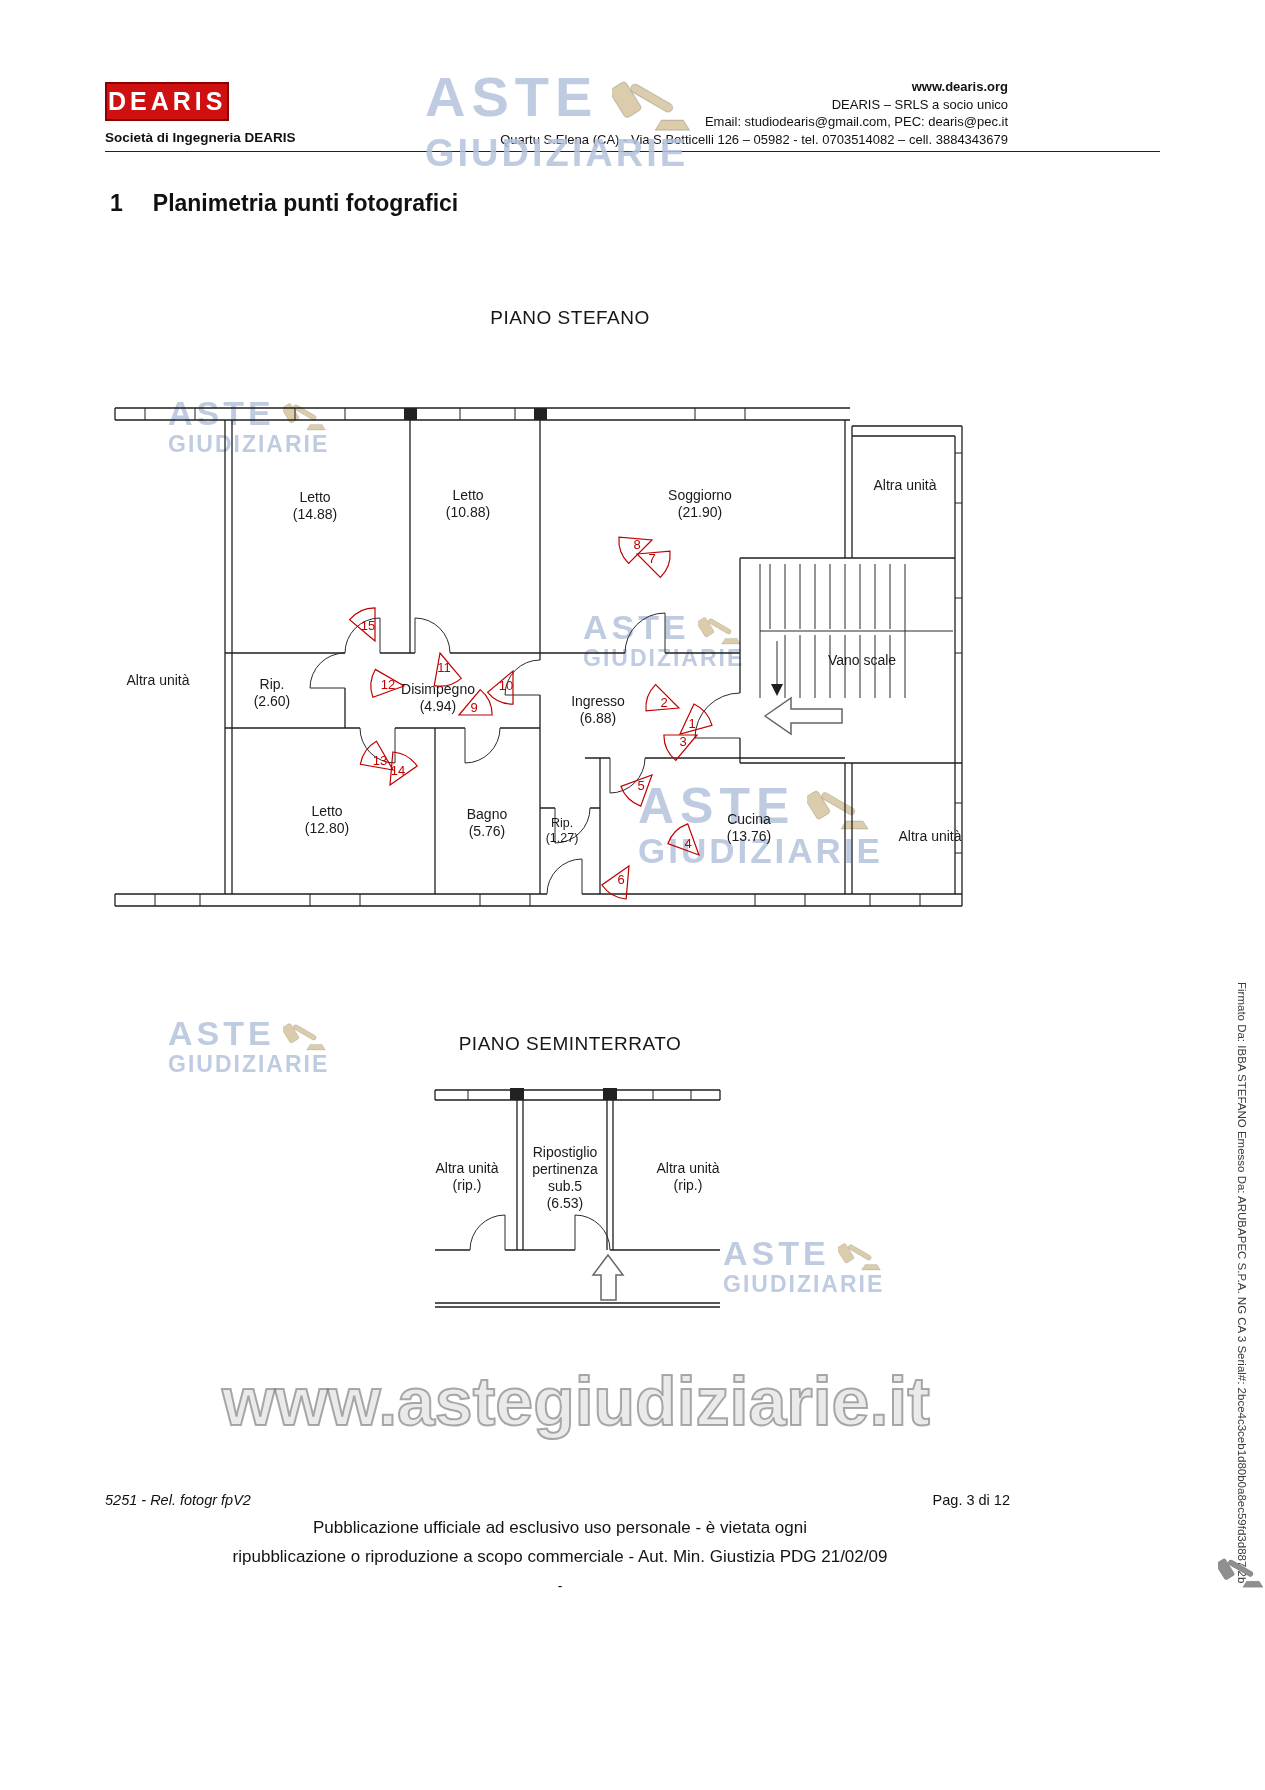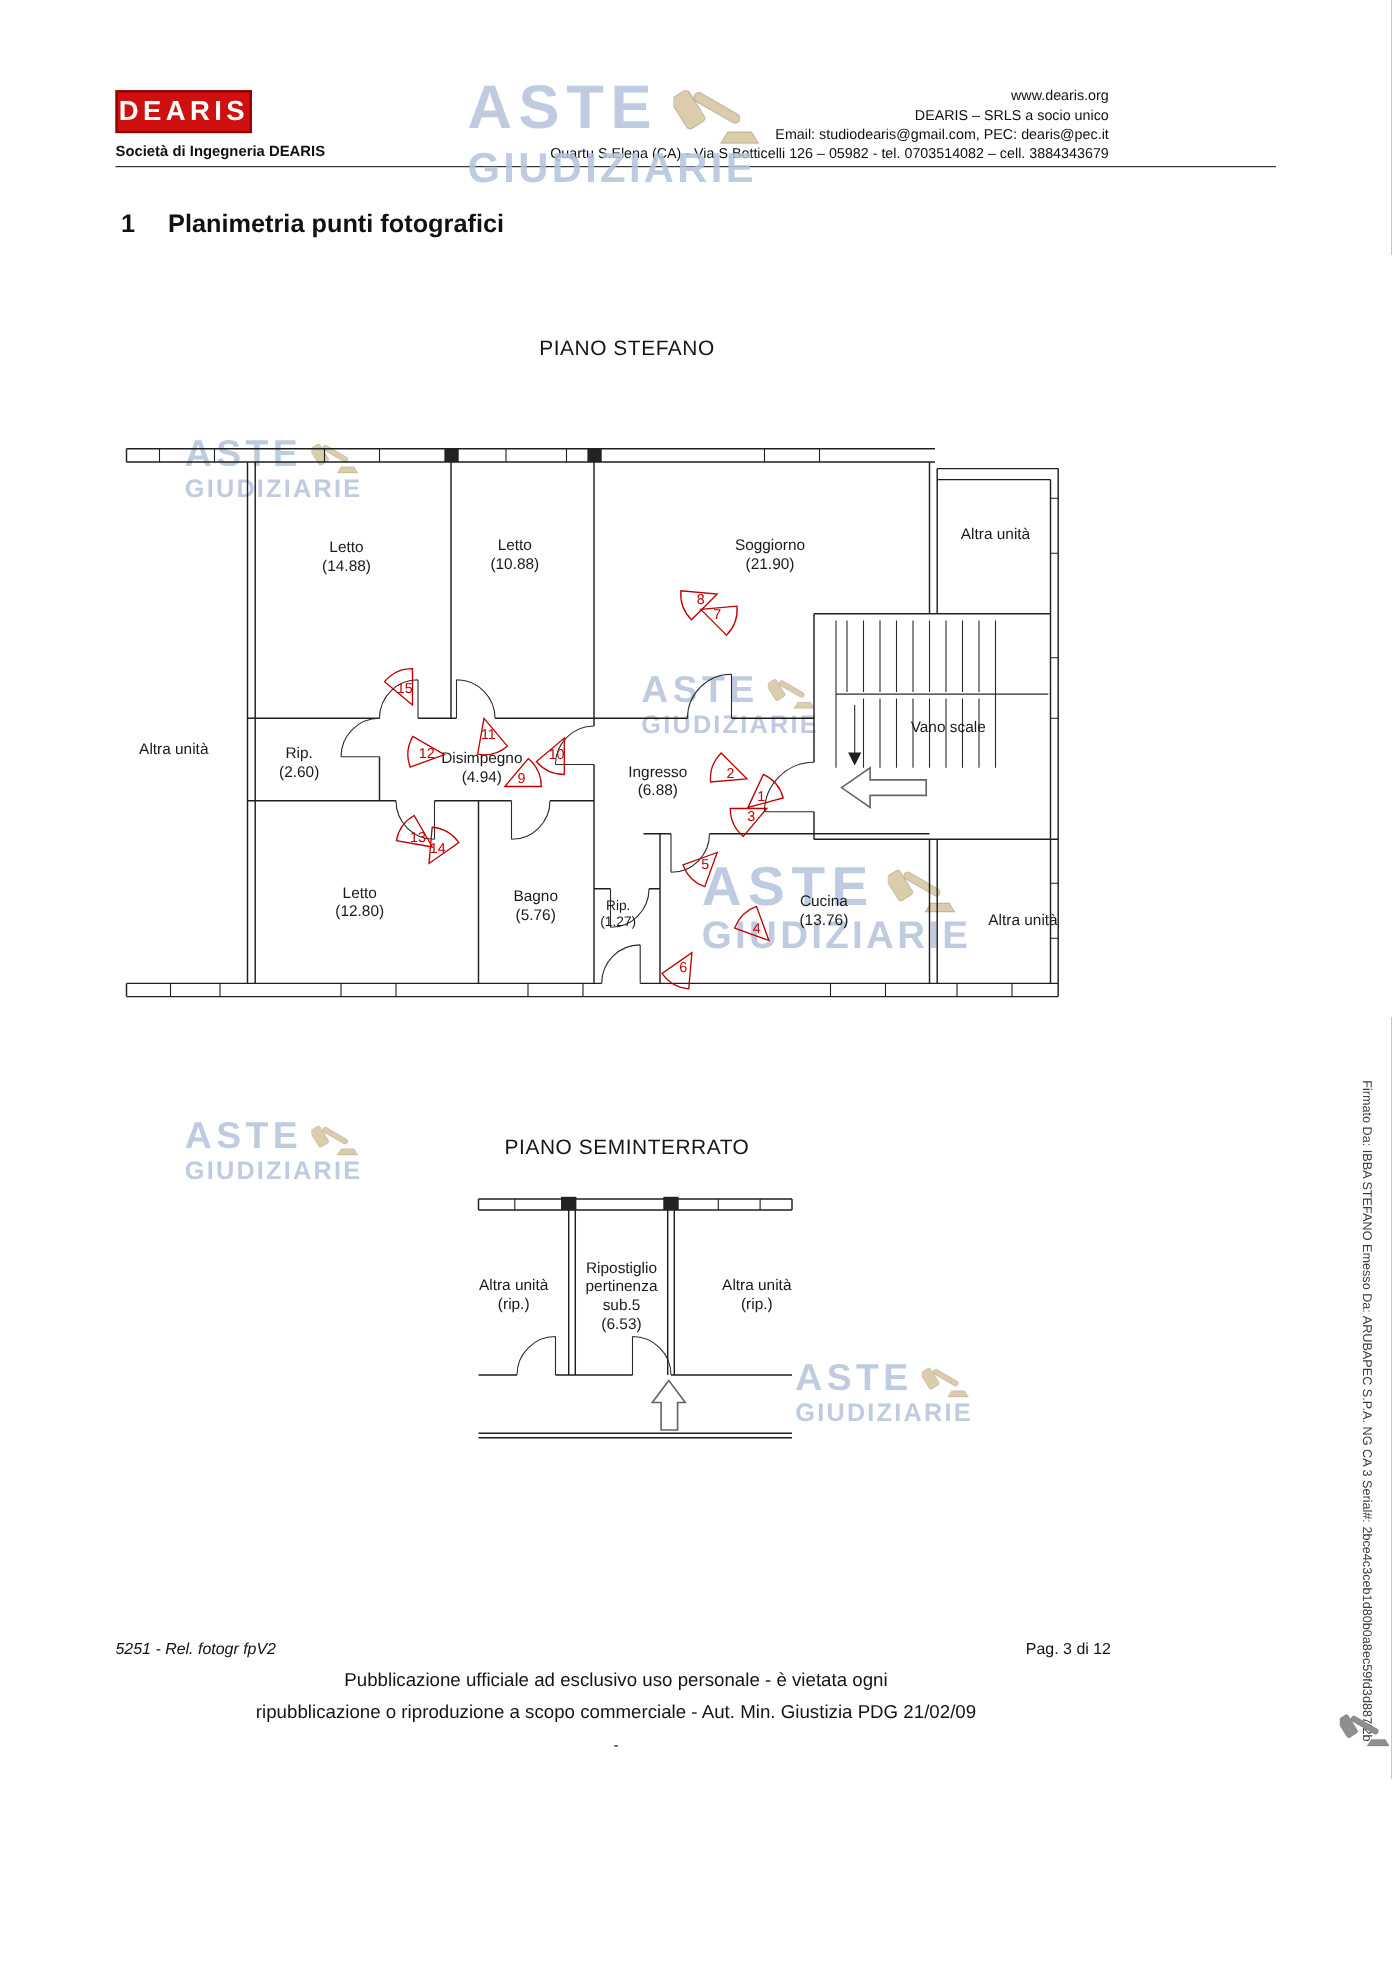--- a/index.html
+++ b/index.html
@@ -3,21 +3,21 @@
 <meta charset="utf-8">
 <style>
   html,body{margin:0;padding:0;background:#9a9a9a;}
   .page{position:relative;width:1265px;height:1790px;background:#ffffff;overflow:hidden;
         font-family:"Liberation Sans", sans-serif;color:#111;}
   
   .logo{position:absolute;left:105px;top:82px;background:#cf1010;color:#fff;font-weight:800;
         font-size:25px;letter-spacing:4px;padding:3px 1px;border:2px solid #8d0000;}
   .logo-sub{position:absolute;left:105px;top:130px;font-weight:bold;font-size:13.5px;text-align:center;}
   .hdr-right{position:absolute;right:257px;top:78px;text-align:right;font-size:13px;line-height:17.5px;white-space:nowrap;}
-  .hdr-right .b{font-weight:normal;}
+  .hdr-right .b{font-weight:bold;}
   .hdr-rule{position:absolute;left:105px;top:151px;width:1055px;height:1px;background:#222;}
   
   .sec-title{position:absolute;left:110px;top:190px;font-size:23px;font-weight:bold;display:flex;}
   .sec-title .num{margin-right:30px;}
   .plan-title{position:absolute;left:0;width:1140px;text-align:center;font-size:19px;letter-spacing:.5px;color:#161616;}
   
   .wm{position:absolute;color:#b4c3dc;opacity:.85;font-weight:bold;line-height:1.05;white-space:nowrap;z-index:1;}
   .wm .row{display:flex;align-items:flex-start;}
   .wm .aste{letter-spacing:6px;}
   .wm .giud{letter-spacing:3px;}
@@ -127,20 +127,21 @@
   <div class="wm wm-md" style="left:723px;top:1236px">
     <div class="row">
       <span class="aste">ASTE</span>
       <svg class="gavel" width="46" height="36" style="margin-left:8px">
           <use href="#gavel-sym"></use>
         </svg>
     </div>
     <div class="giud">GIUDIZIARIE</div>
   </div>
 
+  <div class="wm-url">www.astegiudiziarie.it</div>
 
   <div class="sec-title">
     <span class="num">1</span>
     <span>Planimetria punti fotografici</span>
   </div>
 
   <div class="plan-title" style="top:307px">PIANO STEFANO</div>
 
   <svg class="plan" style="left:115px;top:398px" width="850" height="520" viewBox="0 0 850 520">
 

